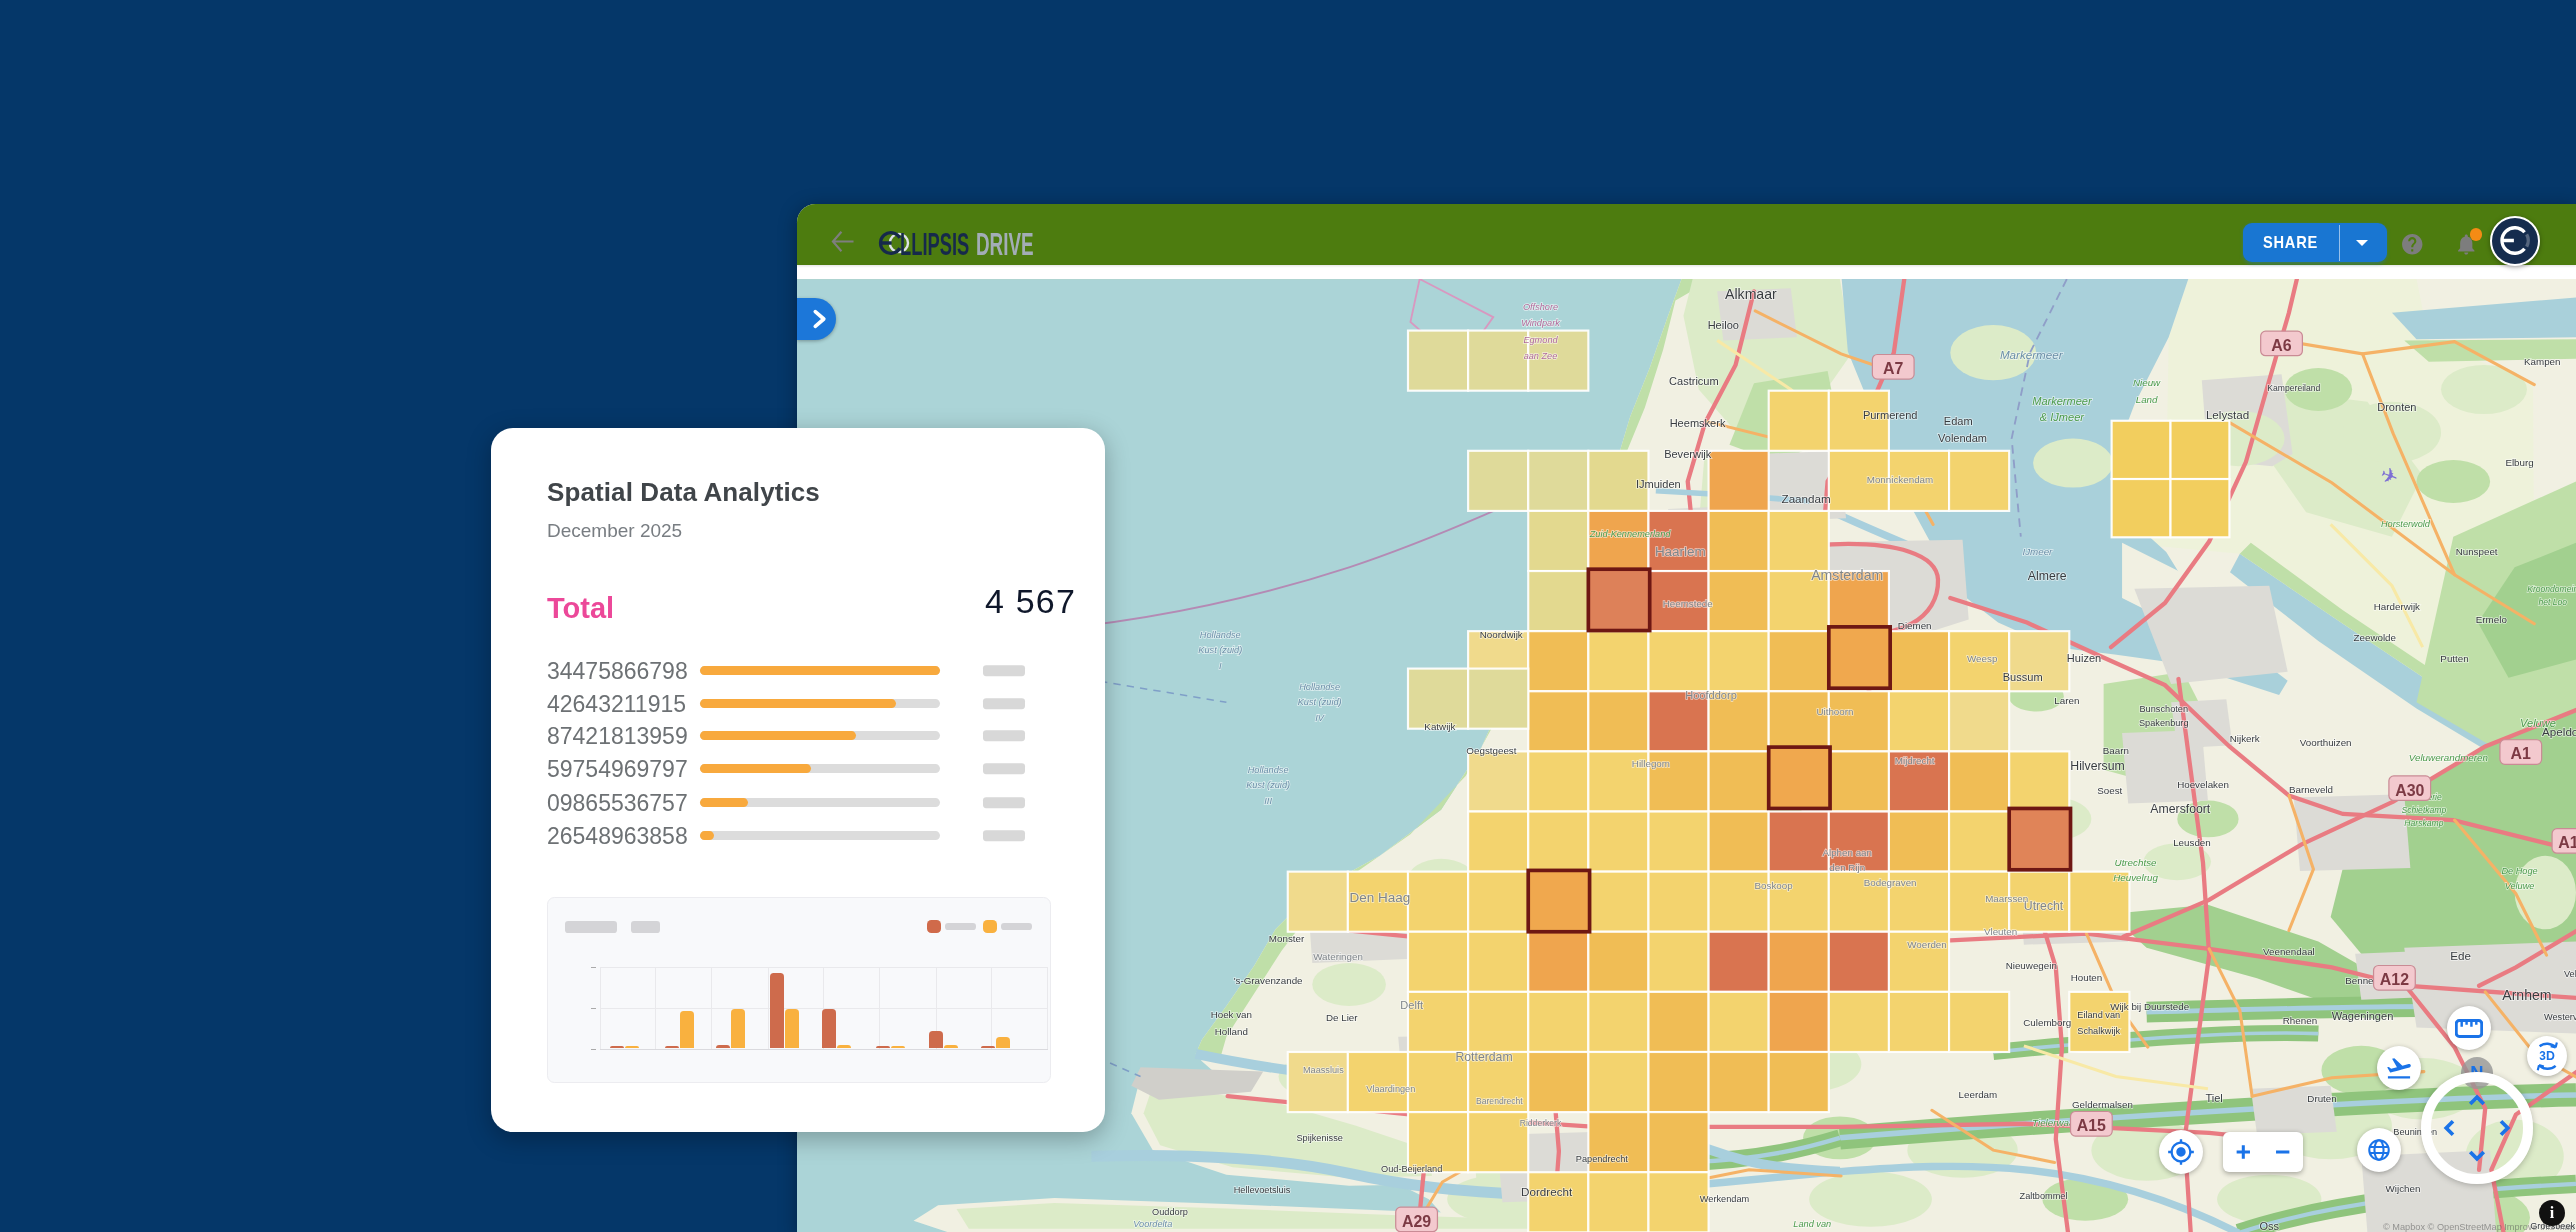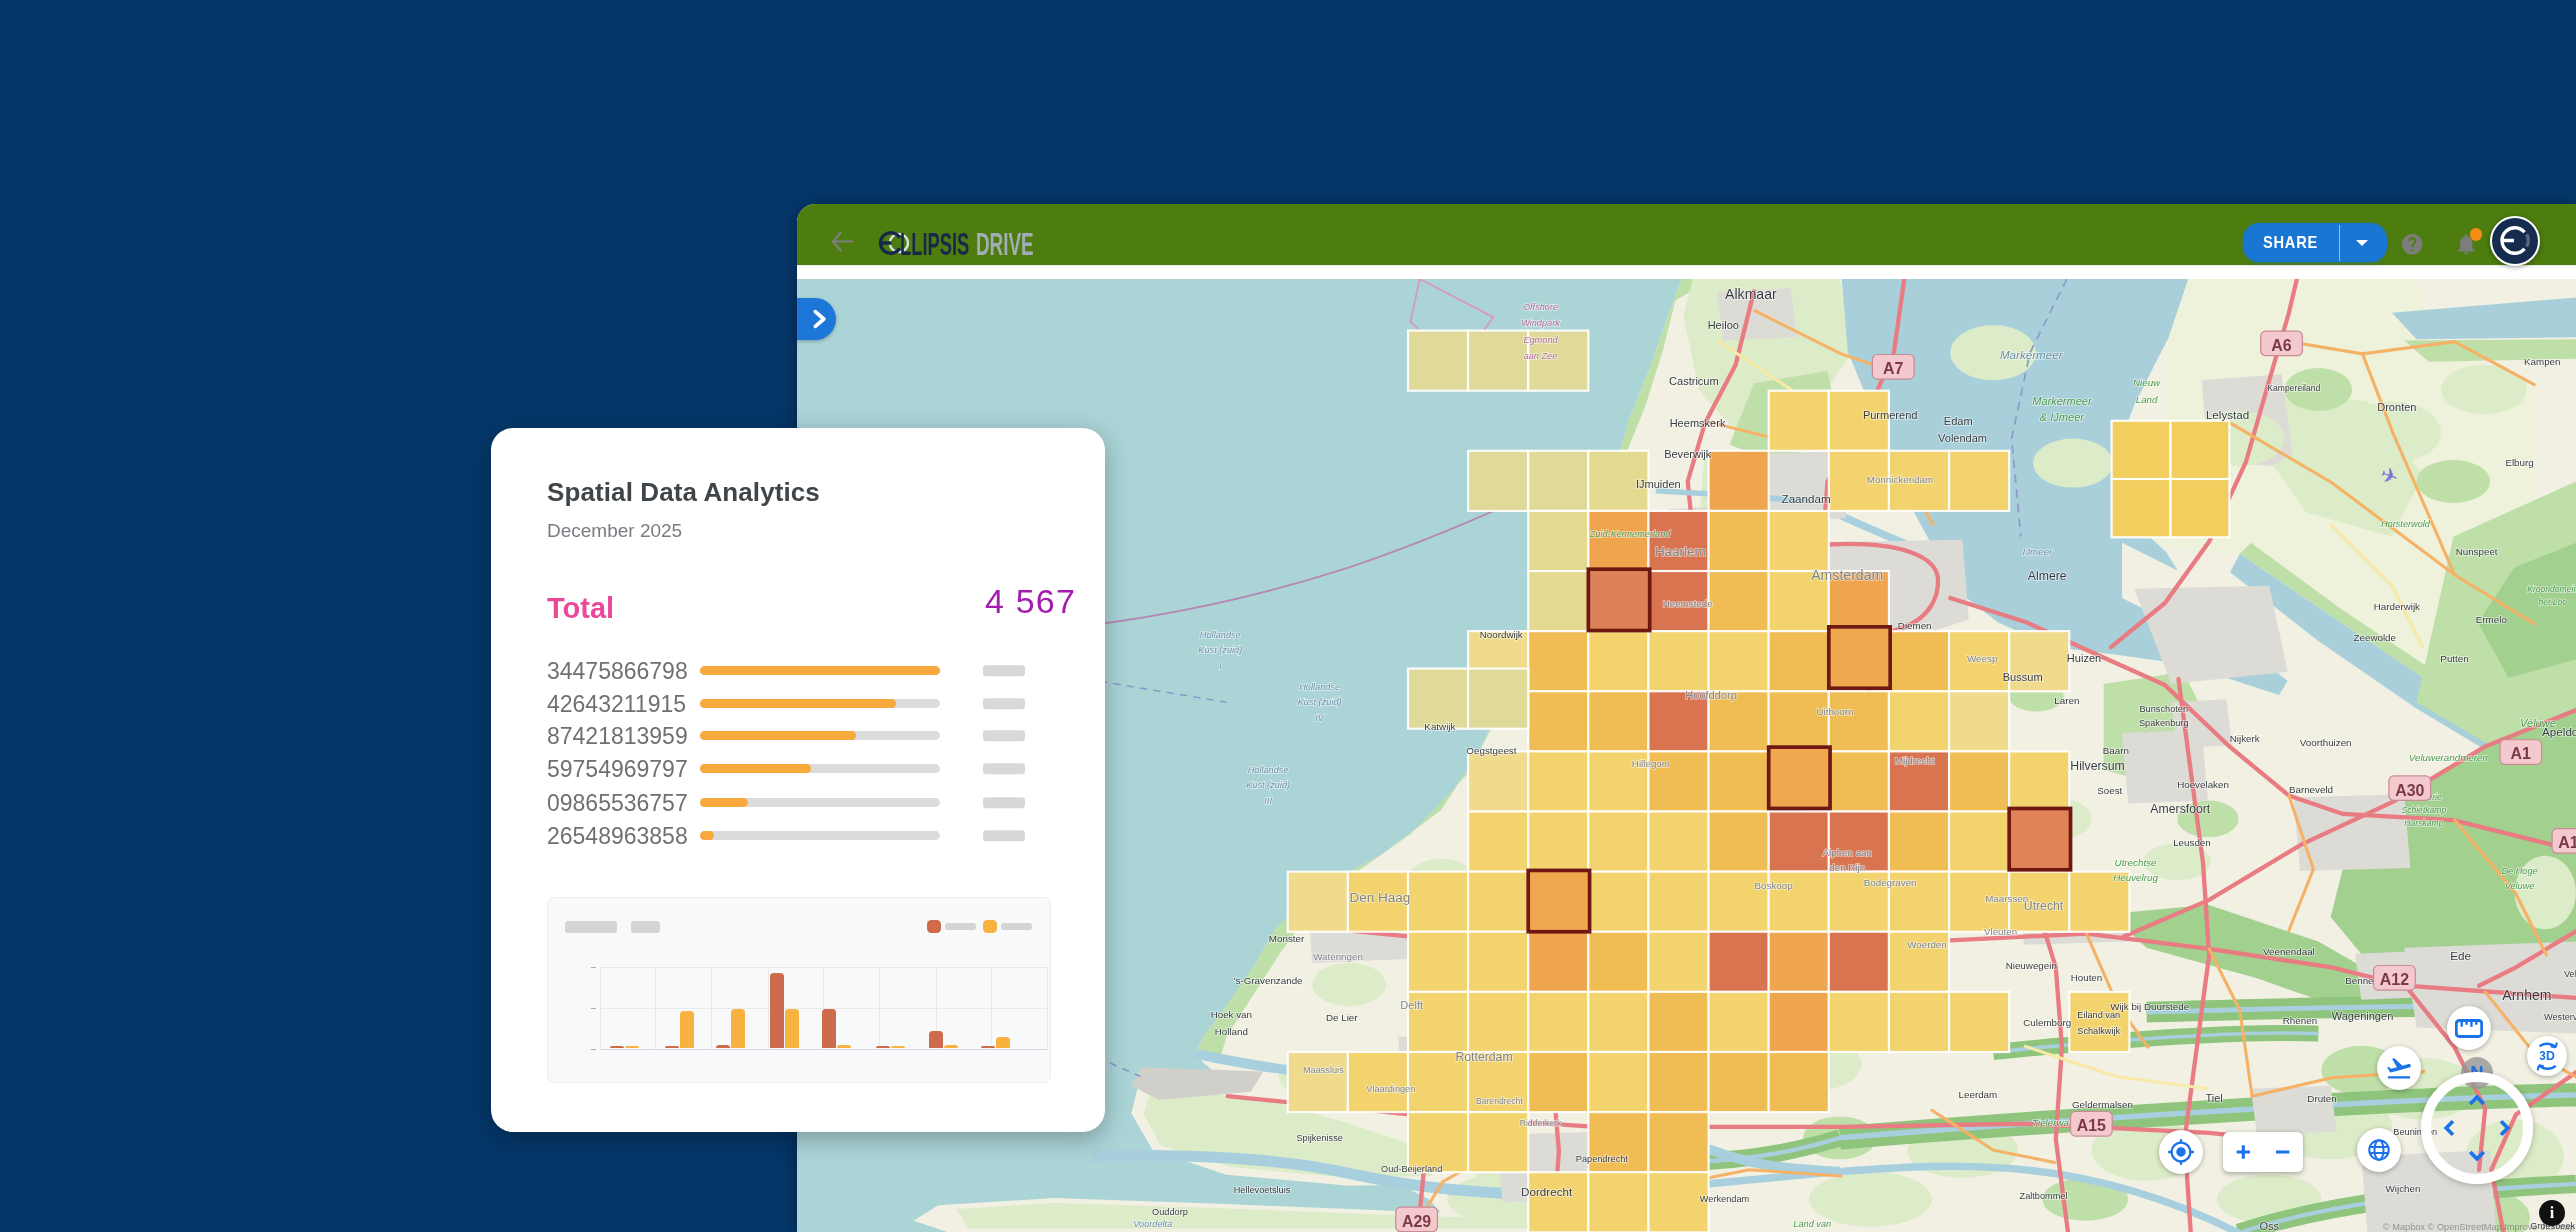--- a/index.html
+++ b/index.html
@@ -8,29 +8,29 @@
 .app{position:absolute;left:797px;top:204px;width:1779px;height:1029px;background:#fff;border-top-left-radius:18.4px;overflow:hidden;box-shadow:0 3.7px 18.4px rgba(0,0,0,.35)}
 .topbar{position:absolute;left:0;top:0;width:100%;height:61px;background:#4d7c0f;z-index:5;box-shadow:0 0.6px 2.5px rgba(0,0,0,.12)}
 .backarrow{position:absolute;left:34px;top:26px;width:24.5px;height:23px}
 .logo{position:absolute;left:67px;top:22px;height:34px;display:flex;align-items:center}
 .mapwrap{position:absolute;left:0;top:75px;width:1779px;height:954px;background:#fde047}
 .ctl{position:absolute;background:#fff;border-radius:50%;box-shadow:0 1.2px 4.9px rgba(0,0,0,.3);display:flex;align-items:center;justify-content:center}
 .card{position:absolute;left:491px;top:428px;width:614px;height:704px;background:#fff;border-radius:22px;box-shadow:0 6.1px 24.5px rgba(0,0,0,.28);z-index:10}
 .ct{position:absolute;left:56px;top:49px;font-size:26px;font-weight:bold;color:#404549;letter-spacing:0.1px}
 .cd{position:absolute;left:56px;top:92px;font-size:19px;color:#787d82}
 .tot{position:absolute;left:56px;top:164px;font-size:29px;font-weight:bold;color:#ec4899}
-.totv{position:absolute;right:29px;top:154px;font-size:34px;letter-spacing:1.2px;color:#a21caf}
+.totv{position:absolute;right:29px;top:154px;font-size:34px;letter-spacing:1.2px;color:#0f172a}
 .row{position:absolute;left:0;width:100%;height:33px}
 .rlab{position:absolute;left:56px;top:50%;transform:translateY(-50%);font-size:23px;color:#6d7174}
 .rtrack{position:absolute;left:209px;top:50%;transform:translateY(-50%);width:240px;height:9.8px;background:#dcdcdc;border-radius:4.9px}
 .rfill{position:absolute;left:0;top:0;height:9.8px;background:#f8a93d;border-radius:4.9px}
 .rpill{position:absolute;left:492px;top:50%;transform:translateY(-50%);width:42px;height:11.7px;background:#d8d8d8;border-radius:3.1px}
 .panel{position:absolute;left:56px;top:469px;width:504px;height:186px;background:#f8f9fb;border:1.2px solid #ececf0;border-radius:7.4px}
 .lg{position:absolute;background:#d4d4d7;border-radius:3.1px}
-.share{position:absolute;width:144px;height:39px;right:189px;top:19px;background:#1976d2;border-radius:16px;box-shadow:0 1.2px 3.7px rgba(25,118,210,.4);color:#fff}
+.share{position:absolute;width:144px;height:39px;right:189px;top:19px;background:#1976d2;border-radius:9px;box-shadow:0 1.2px 3.7px rgba(25,118,210,.4);color:#fff}
 .sharetxt{position:absolute;left:19.6px;top:10.4px;font-size:17px;font-weight:bold;letter-spacing:0.9px;transform:scaleX(.86);transform-origin:left}
 .shdiv{position:absolute;right:47px;top:1.8px;width:1.2px;height:36px;background:rgba(255,255,255,.55)}
 .shcaret{position:absolute;right:19px;top:16.6px;width:0;height:0;border-left:6.1px solid transparent;border-right:6.1px solid transparent;border-top:6.1px solid #fff}
 .chev{position:absolute;left:0px;top:94px;width:39px;height:42px;background:#1c77d9;border-radius:0 21px 21px 0;box-shadow:0 1.2px 3.7px rgba(0,0,0,.3);z-index:4}
 </style></head>
 <body>
 <div class="bg"></div>
 <div class="app">
 <div class="mapwrap">
 <svg width="1779" height="954" viewBox="0 0 2900 1555" style="position:absolute;left:0;top:0">

